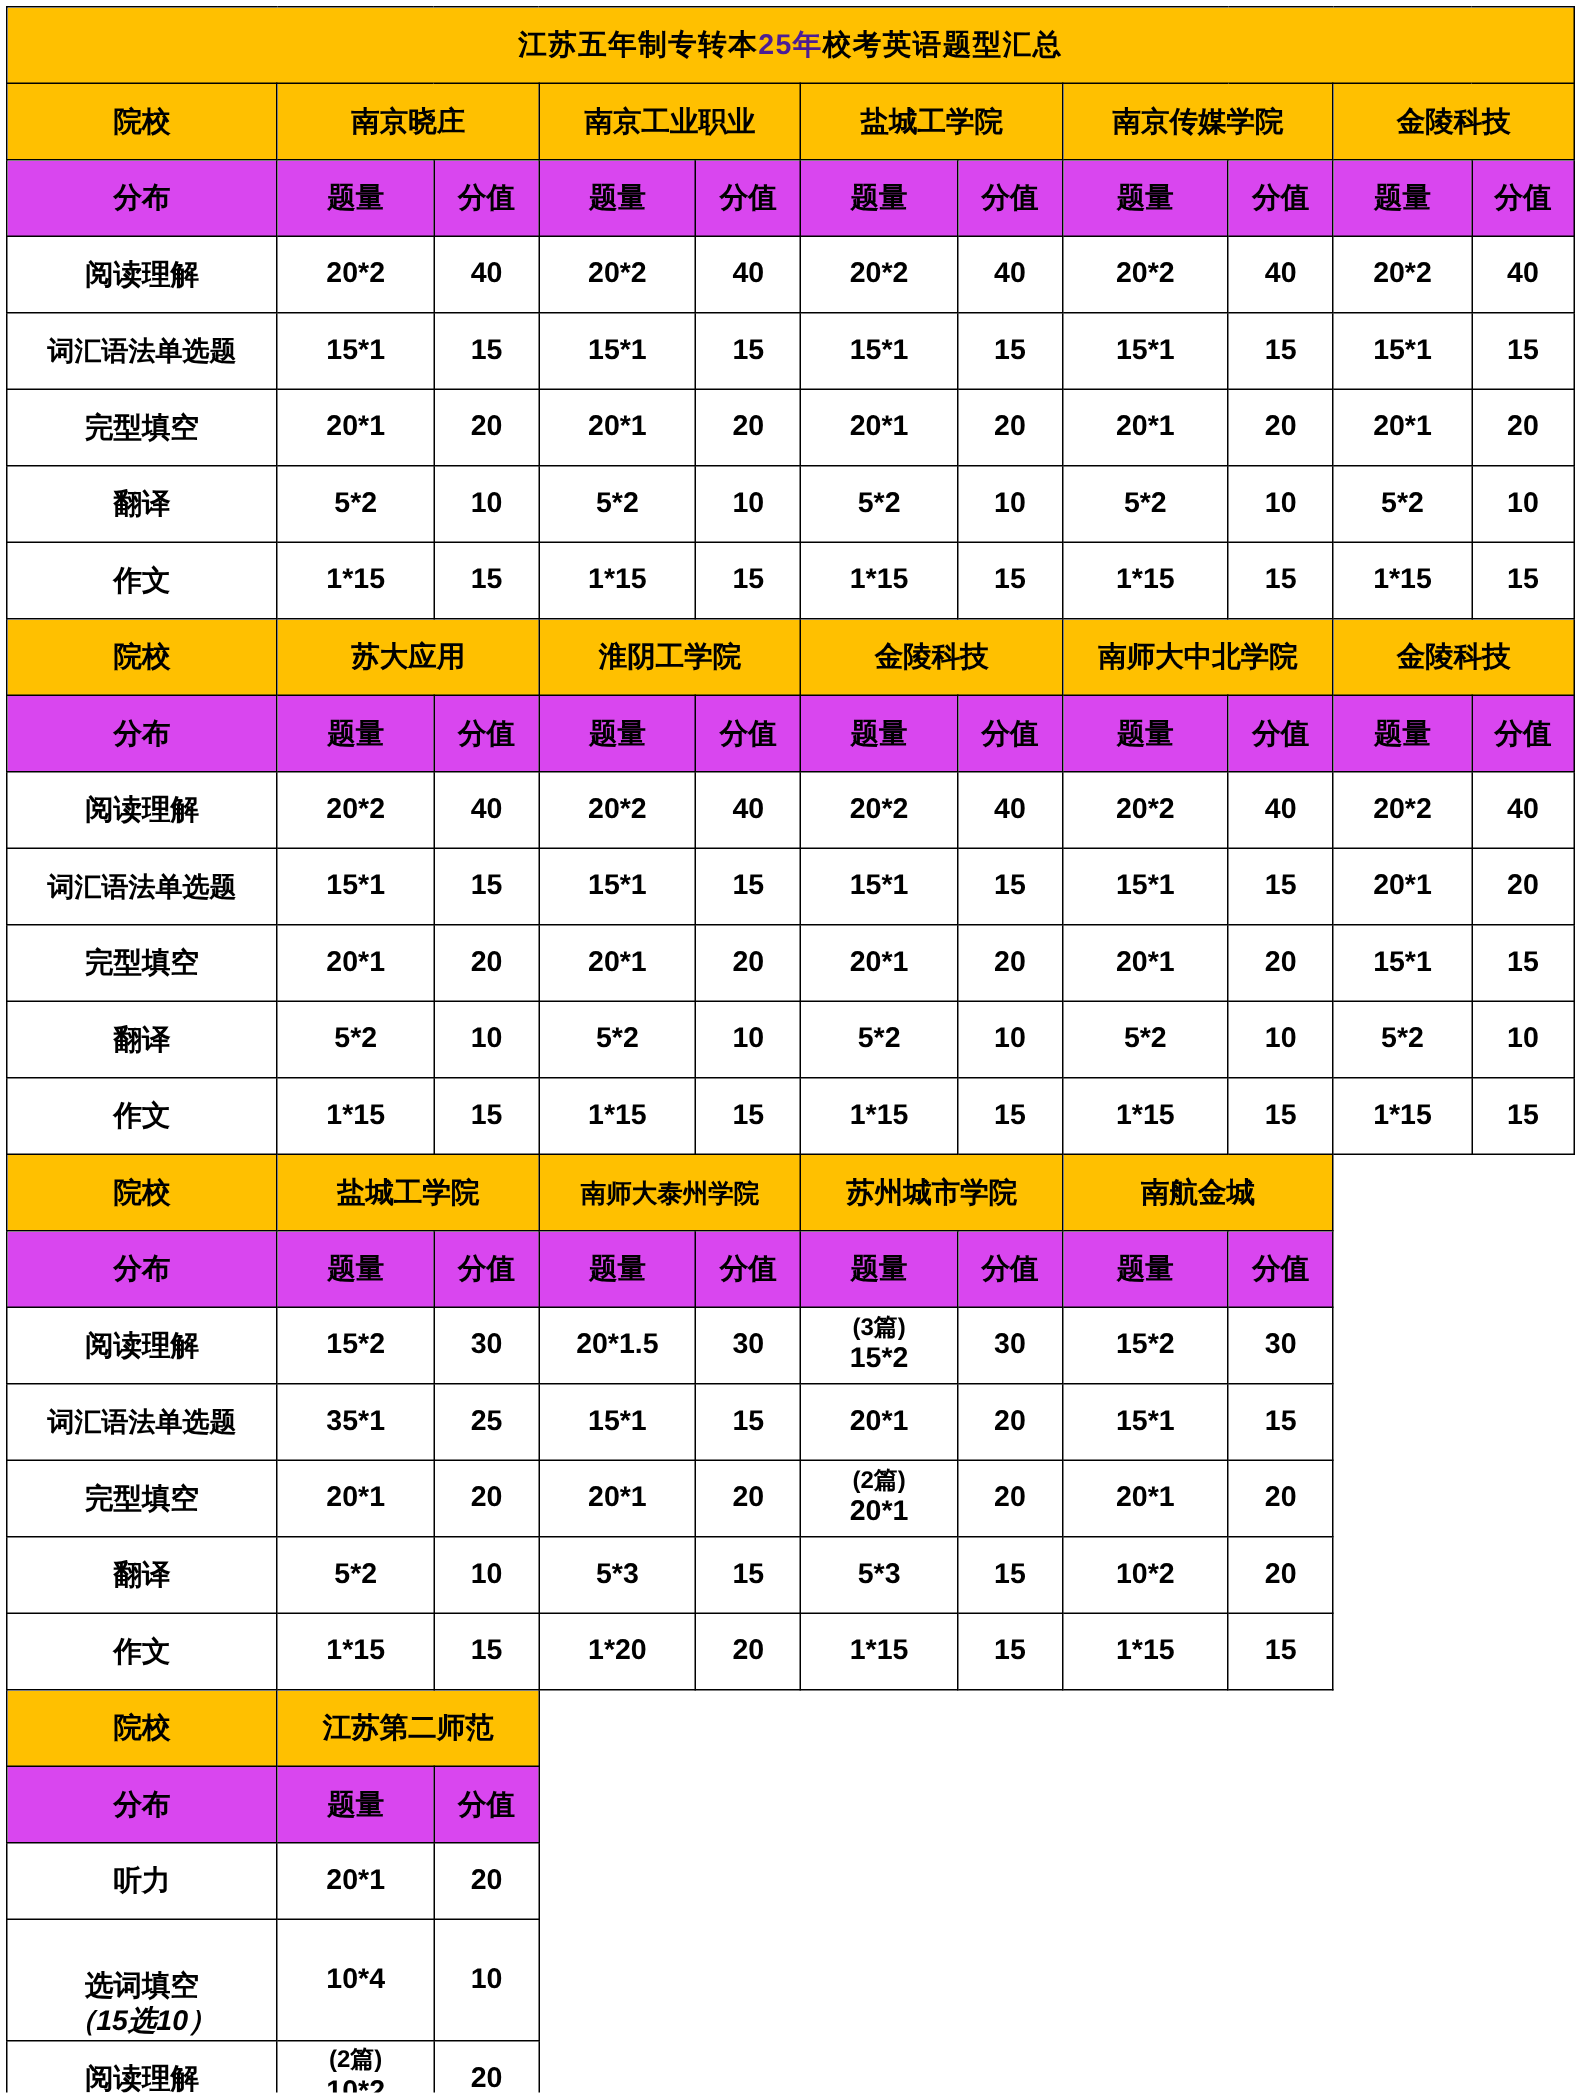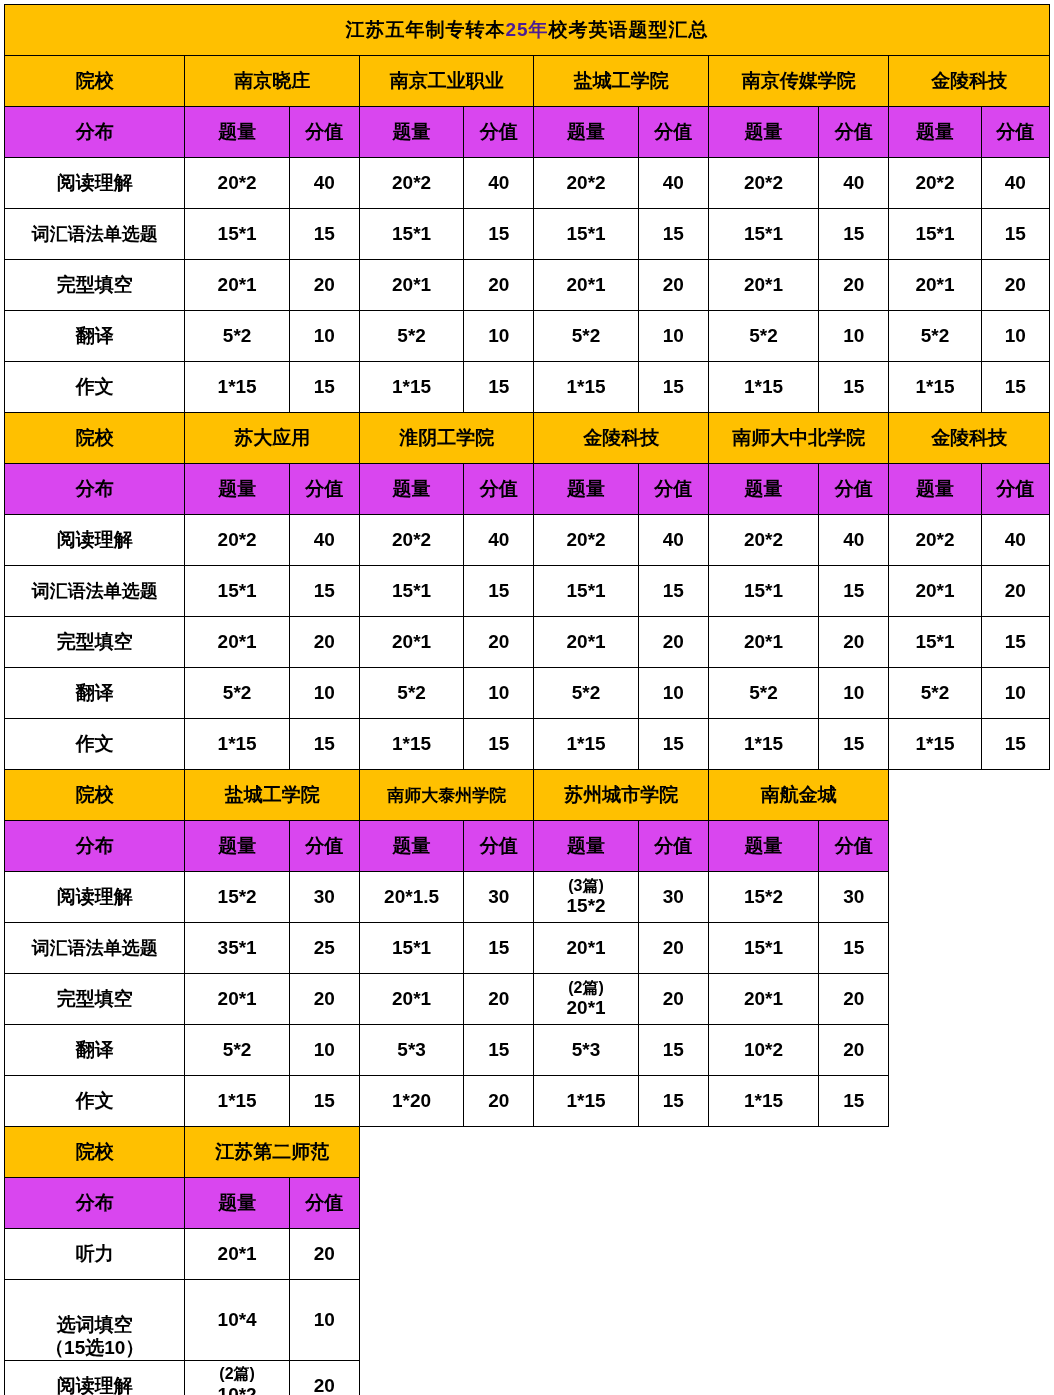--- a/index.html
+++ b/index.html
@@ -442,21 +442,21 @@
           <td class="blank"></td>
       <td class="blank"></td>
           <td class="blank"></td>
           <td class="blank"></td>
       <td class="blank"></td>
           <td class="blank"></td>
     </tr>
     <tr>
       <td class="label-cell label-two">
             <span class="sub" style="display: block; margin-top: 34px;">选词填空</span>
-            <span class="" style="display: block;">（15选10）</span>
+            <span class="" style="display: block; font-style: italic;">（15选10）</span>
           </td>
       <td class="val">10*4</td>
       <td class="val">10</td>
       <td class="blank"></td>
           <td class="blank"></td>
           <td class="blank"></td>
       <td class="blank"></td>
           <td class="blank"></td>
           <td class="blank"></td>
       <td class="blank"></td>

